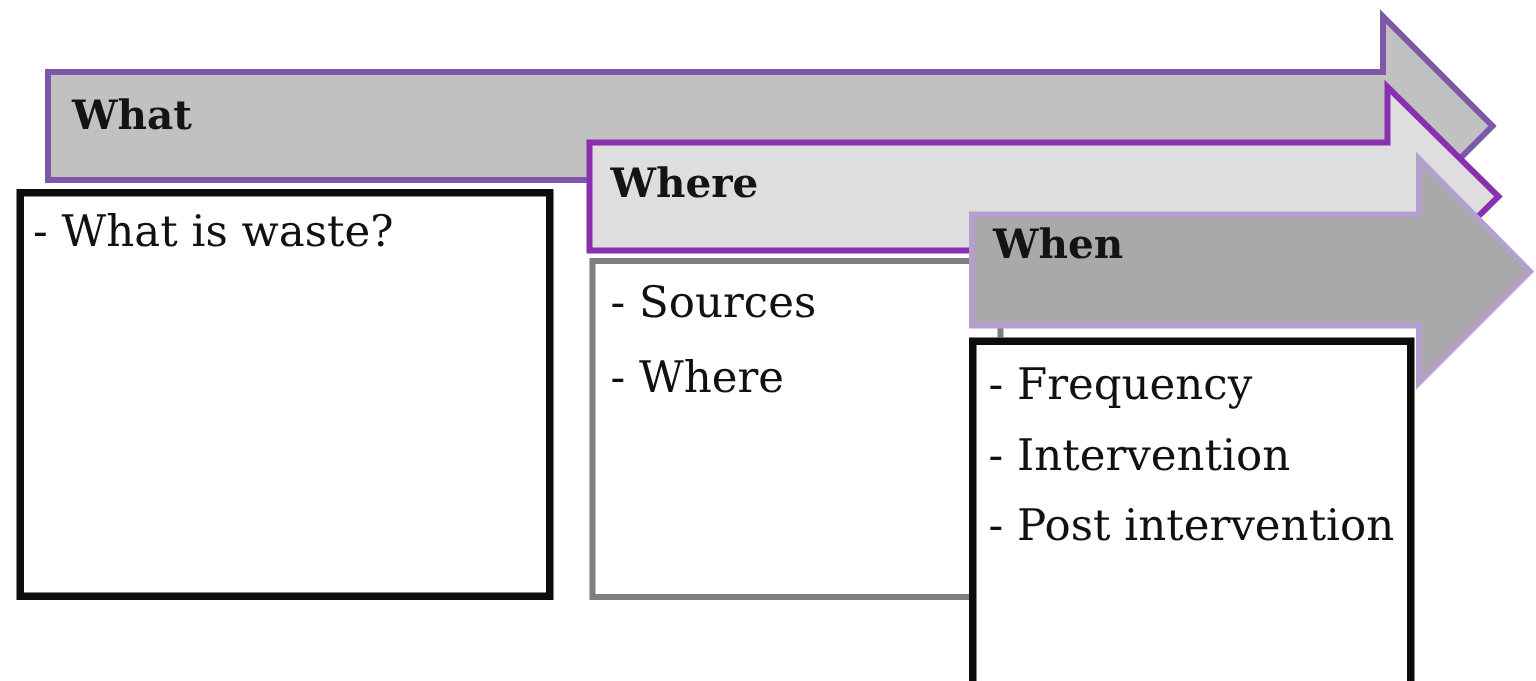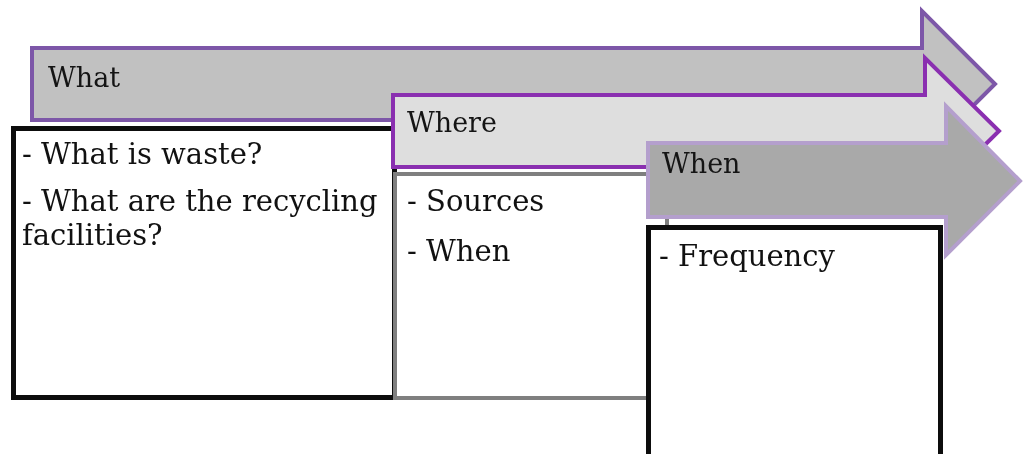--- a/index.html
+++ b/index.html
@@ -23,37 +23,38 @@
     width: 1024px;
     height: 454px;
     pointer-events: none;
   }
   .banner-label {
     position: absolute;
     font-size: 27px;
     line-height: 32px;
     color: #141414;
     white-space: nowrap;
+    font-weight: bold;
   }
   .label-what  { left: 48px;  top: 62px;  }
   .label-where { left: 407px; top: 107px; }
   .label-when  { left: 662px; top: 148px; }
   .box {
     position: absolute;
     background: #ffffff;
     box-sizing: border-box;
     font-size: 29px;
   }
   .box .item {
     line-height: 34px;
     margin-bottom: 13px;
   }
   .box-what {
     left: 11px; top: 126px;
-    width: 386px; height: 274px;
+    width: 358px; height: 274px;
     border: 5px solid #0d0d0d;
     padding: 6px 6px 0 6px;
   }
   .box-where {
     left: 393px; top: 172px;
     width: 276px; height: 228px;
     border: 4px solid #7f7f7f;
     padding: 8px 6px 0 10px;
   }
   .box-where .item { margin-bottom: 16px; }
@@ -69,35 +70,36 @@
 
 <div class="canvas">
 
   <svg class="arrow-layer" viewBox="0 0 1024 454" xmlns="http://www.w3.org/2000/svg">
     <polygon points="32,48 922,48 922,11 995,84 922,157 922,120 32,120" stroke-width="4" stroke-linejoin="miter" fill="#c1c1c1" stroke="#7d57a8"></polygon>
   </svg>
   <div class="banner-label label-what">What</div>
 
   <div class="box box-what">
     <div class="item">- What is waste?</div>
-    <div class="item">- What are the recycling facilities?</div>
   </div>
 
   <svg class="arrow-layer" viewBox="0 0 1024 454" xmlns="http://www.w3.org/2000/svg">
     <polygon points="393,95 925,95 925,58 999,131 925,204 925,167 393,167" stroke-width="4" stroke-linejoin="miter" fill="#dedede" stroke="#8a2fb0"></polygon>
   </svg>
   <div class="banner-label label-where">Where</div>
 
   <div class="box box-where">
     <div class="item">- Sources</div>
-    <div class="item">- When</div>
+    <div class="item">- Where</div>
   </div>
 
   <svg class="arrow-layer" viewBox="0 0 1024 454" xmlns="http://www.w3.org/2000/svg">
     <polygon points="648,143 946,143 946,106 1020,181 946,255 946,217 648,217" stroke-width="4" stroke-linejoin="miter" fill="#a9a9a9" stroke="#b49fcd"></polygon>
   </svg>
   <div class="banner-label label-when">When</div>
 
   <div class="box box-when">
     <div class="item">- Frequency</div>
+    <div class="item">- Intervention</div>
+    <div class="item">- Post intervention</div>
   </div>
 
 </div>
 
 </body></html>

